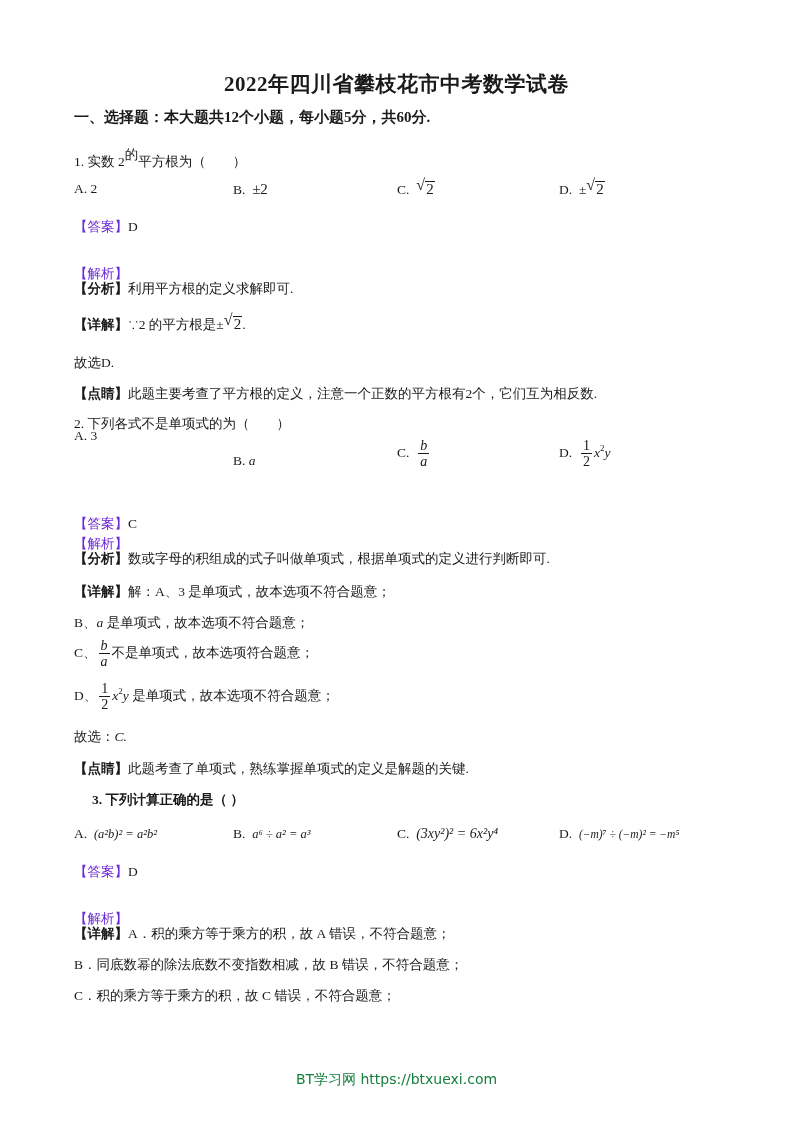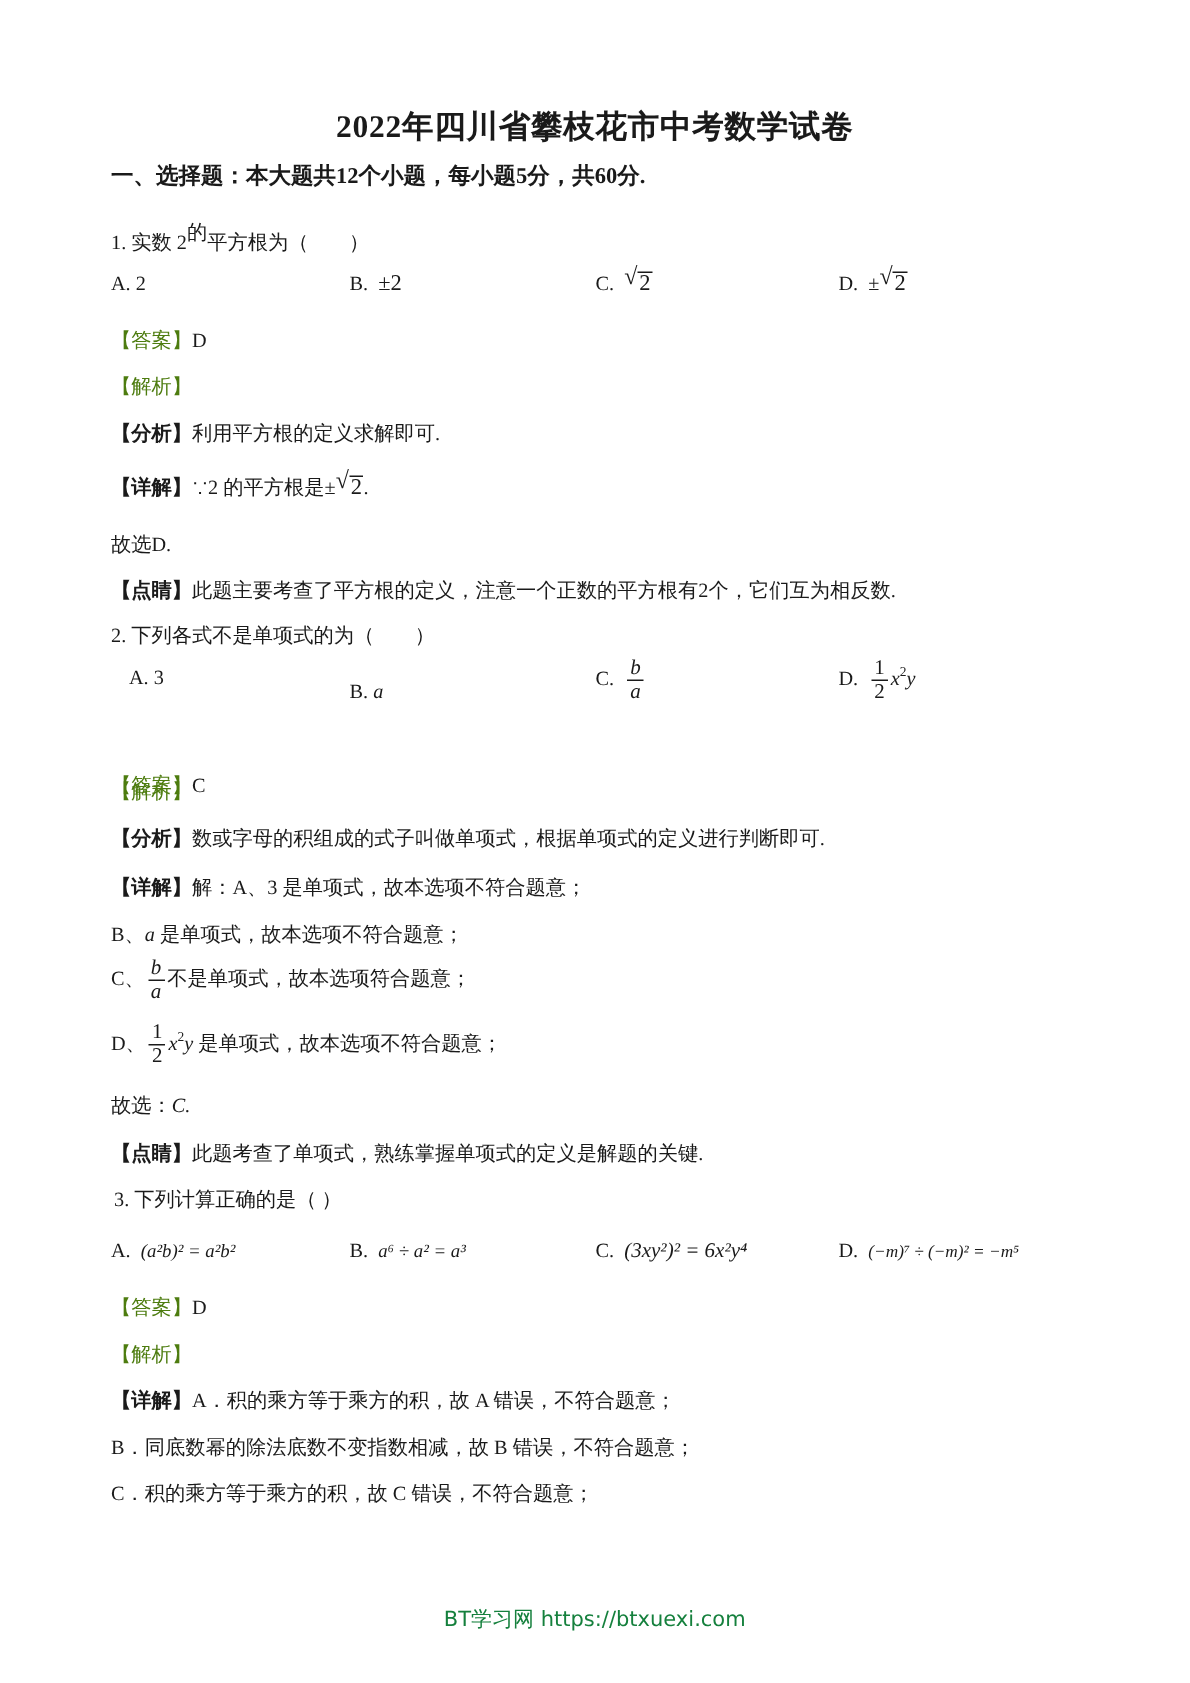--- a/index.html
+++ b/index.html
@@ -11,21 +11,21 @@
   .page { position: absolute; left: 0; top: 0; width: 654px; height: 1122px; }
   .abs { position: absolute; white-space: nowrap; }
   .title {
     left: 0; width: 793px; top: 70px; text-align: center;
     font-size: 21px; font-weight: bold; letter-spacing: 0.5px;
   }
   .section {
     left: 74px; top: 108px; font-size: 15px; font-weight: bold; font-family: Liberation Serif, serif;
   }
   .line { font-size: 13.5px; }
-  .blue { color: #4d7c0f; }
+  .blue { color: #6d28d9; margin-top: 16px; }
   .bk { font-weight: bold; }
   .sup { font-size: 9px; vertical-align: 6px; }
   .sup-mid { font-size: 13.5px; vertical-align: 7px; }
   .ital { font-style: italic; }
   .sqrt { display: inline-block; position: relative; padding-left: 9px; }
   .sqrt .rad {
     position: absolute; left: 0; top: -4px; font-size: 16px; line-height: 1;
   }
   .sqrt .arg {
     border-top: 1px solid #1a1a1a; display: inline-block; padding: 0 1px; font-size: 15px; line-height: 1.05;
@@ -86,21 +86,21 @@
   <div class="abs line" style="left:74px; top:354px;">故选D.</div>
   <div class="abs line" style="left:74px; top:385px;">
     <span class="bk">【点睛】</span><span>此题主要考查了平方根的定义，注意一个正数的平方根有2个，它们互为相反数.</span>
   </div>
 
   <div class="abs line" style="left:74px; top:415px;">
     <span>2.</span>
     <span>下列各式不是单项式的为（　　）</span>
   </div>
 
-  <div class="abs line" style="left:74px; top:444px;margin-left:12px;">
+  <div class="abs line" style="left:74px; top:428px;">
     <span>A.</span>
     <span>3</span>
   </div>
   <div class="abs line" style="left:233px; top:453px;">
     <span>B.</span>
     <span class="ital">a</span>
   </div>
   <div class="abs line" style="left:397px; top:438px;">
     <span>C.</span>&nbsp;
     <span class="frac ital">
@@ -141,21 +141,21 @@
         <span class="den">2</span>
       </span><span class="ital">x</span><span class="sup">2</span><span class="ital">y</span><span> 是单项式，故本选项不符合题意；</span>
   </div>
   <div class="abs line" style="left:74px; top:728px;">
     <span>故选：</span><span class="ital">C.</span>
   </div>
   <div class="abs line" style="left:74px; top:760px;">
     <span class="bk">【点睛】</span><span>此题考查了单项式，熟练掌握单项式的定义是解题的关键.</span>
   </div>
 
-  <div class="abs line" style="left:76px; top:791px;">
+  <div class="abs line" style="left:92px; top:791px;font-weight:bold;">
     <span>3.</span>
     <span>下列计算正确的是（ ）</span>
   </div>
 
   <div class="abs line" style="left:74px; top:826px;">
     <span>A.</span>&nbsp;
     <span class="math ital">(a²b)² = a²b²</span>
   </div>
   <div class="abs line" style="left:233px; top:826px;">
     <span>B.</span>&nbsp;

